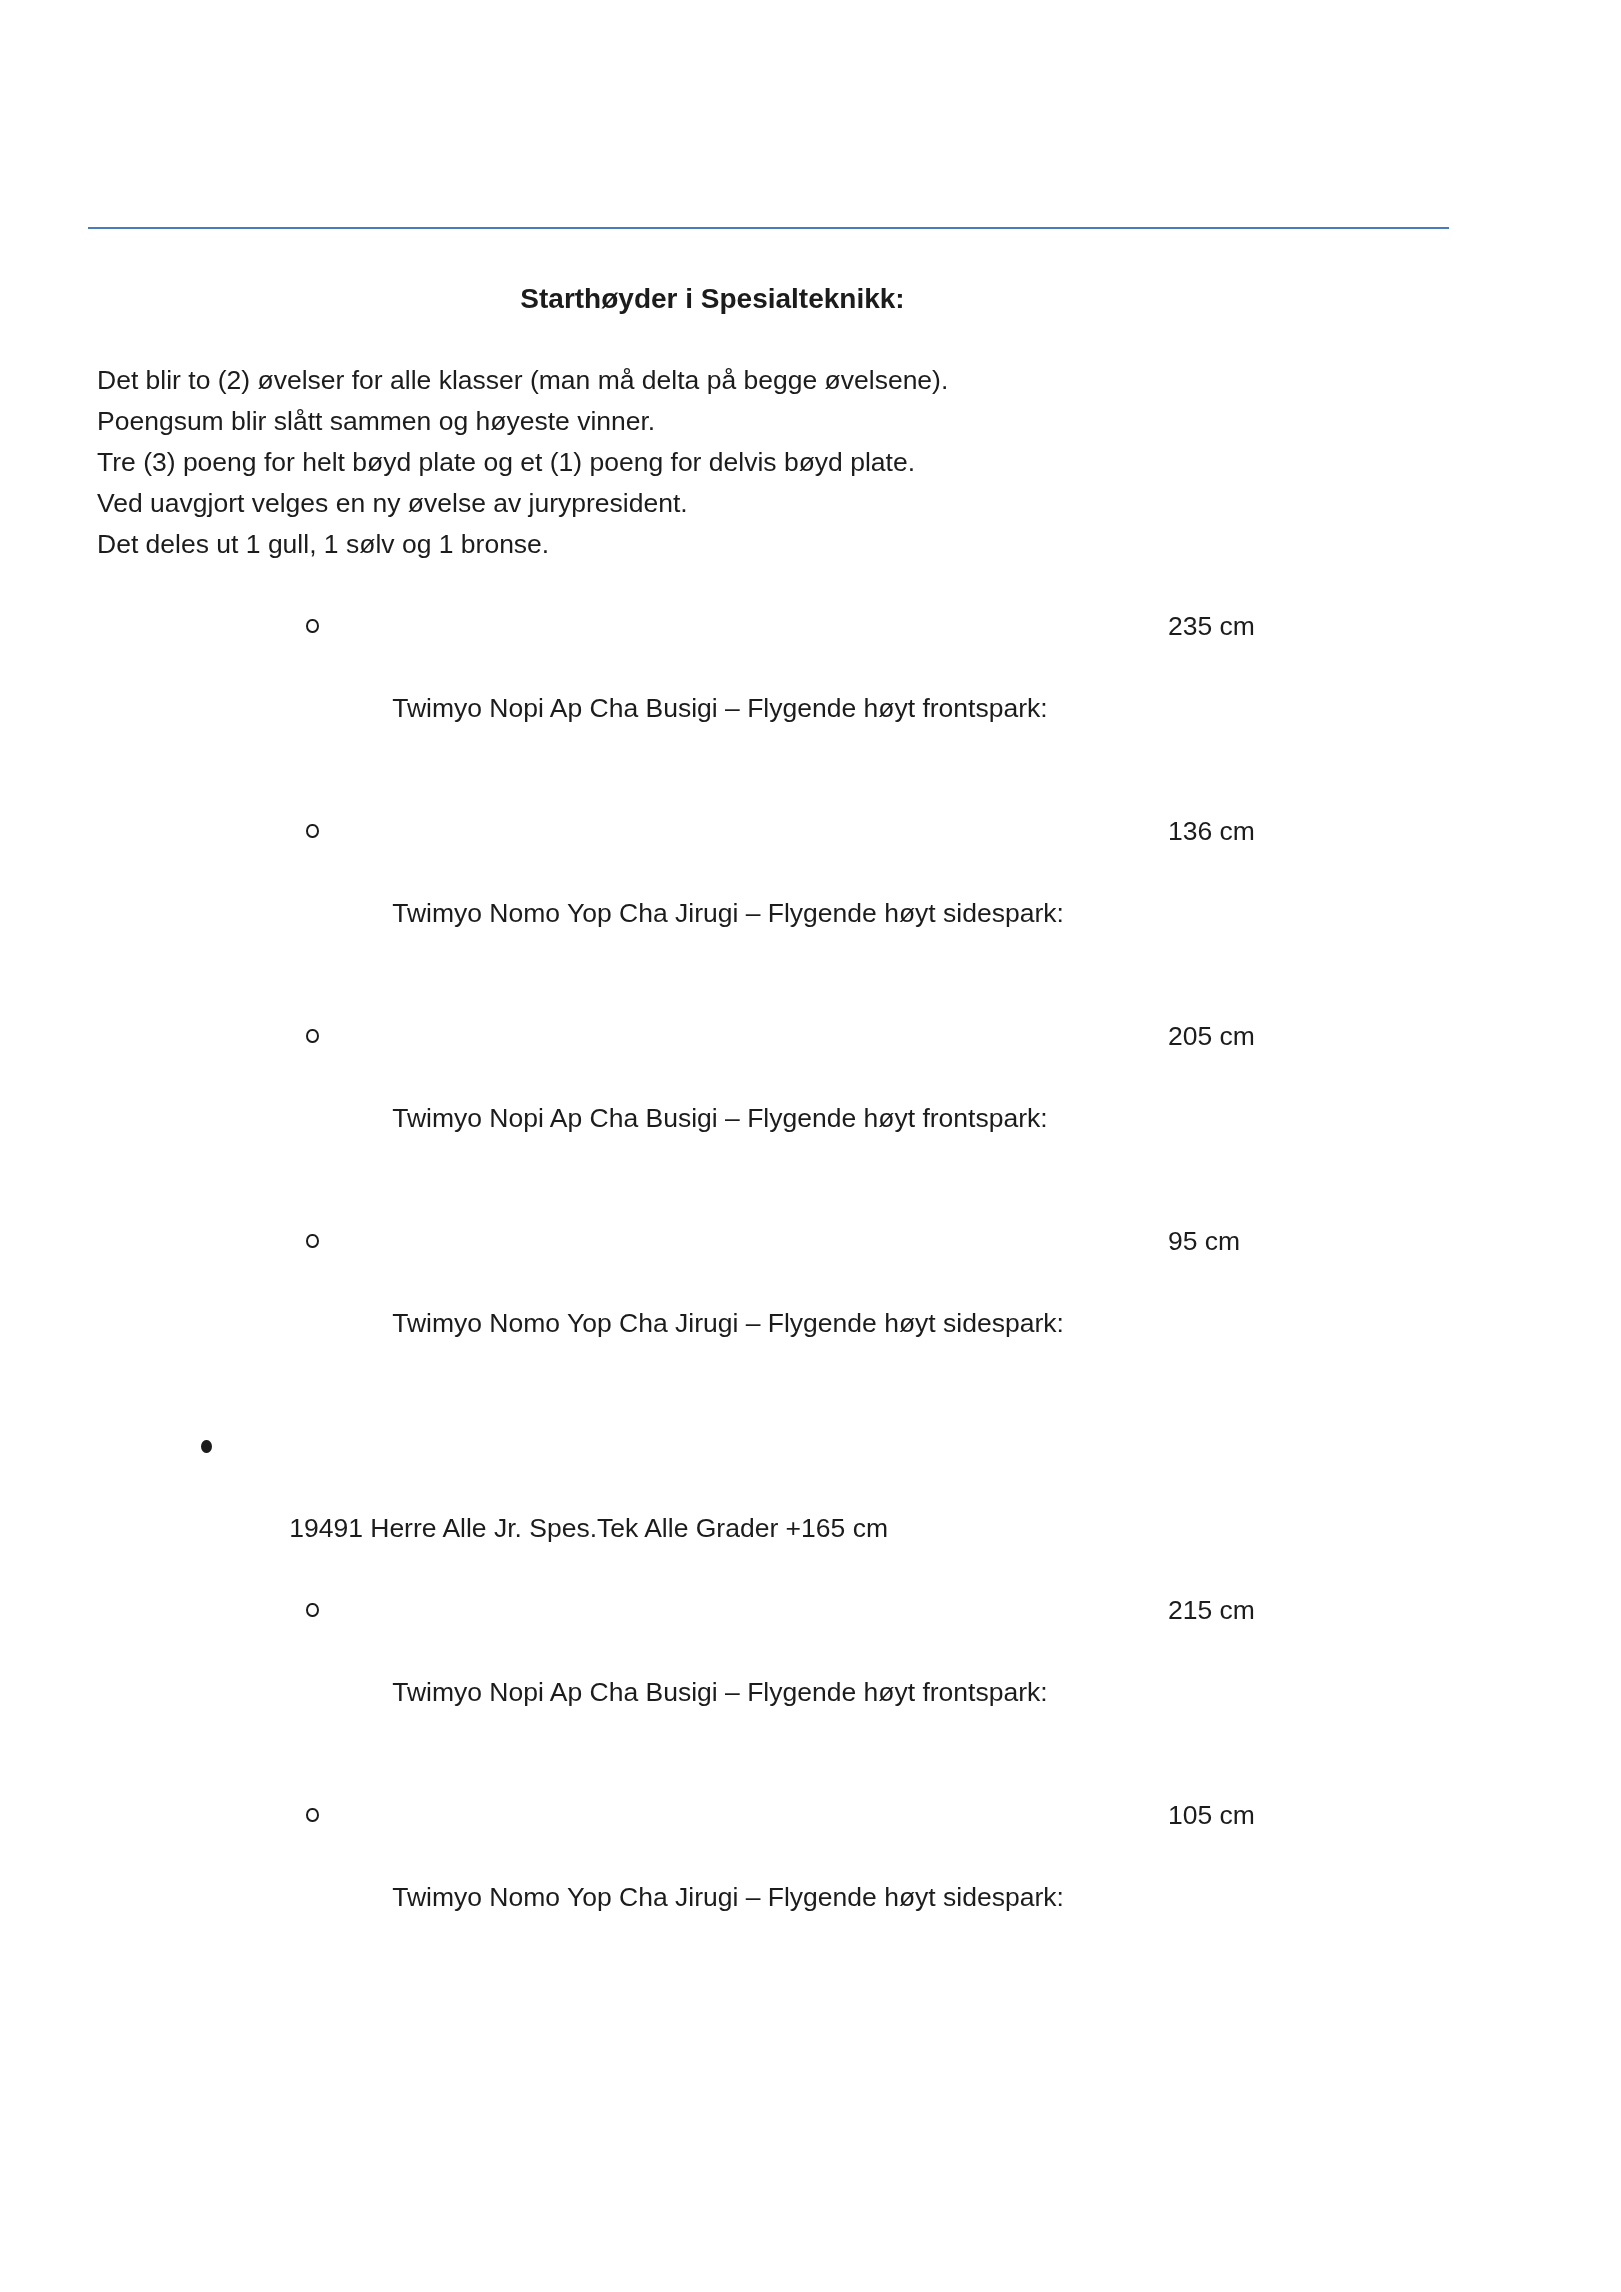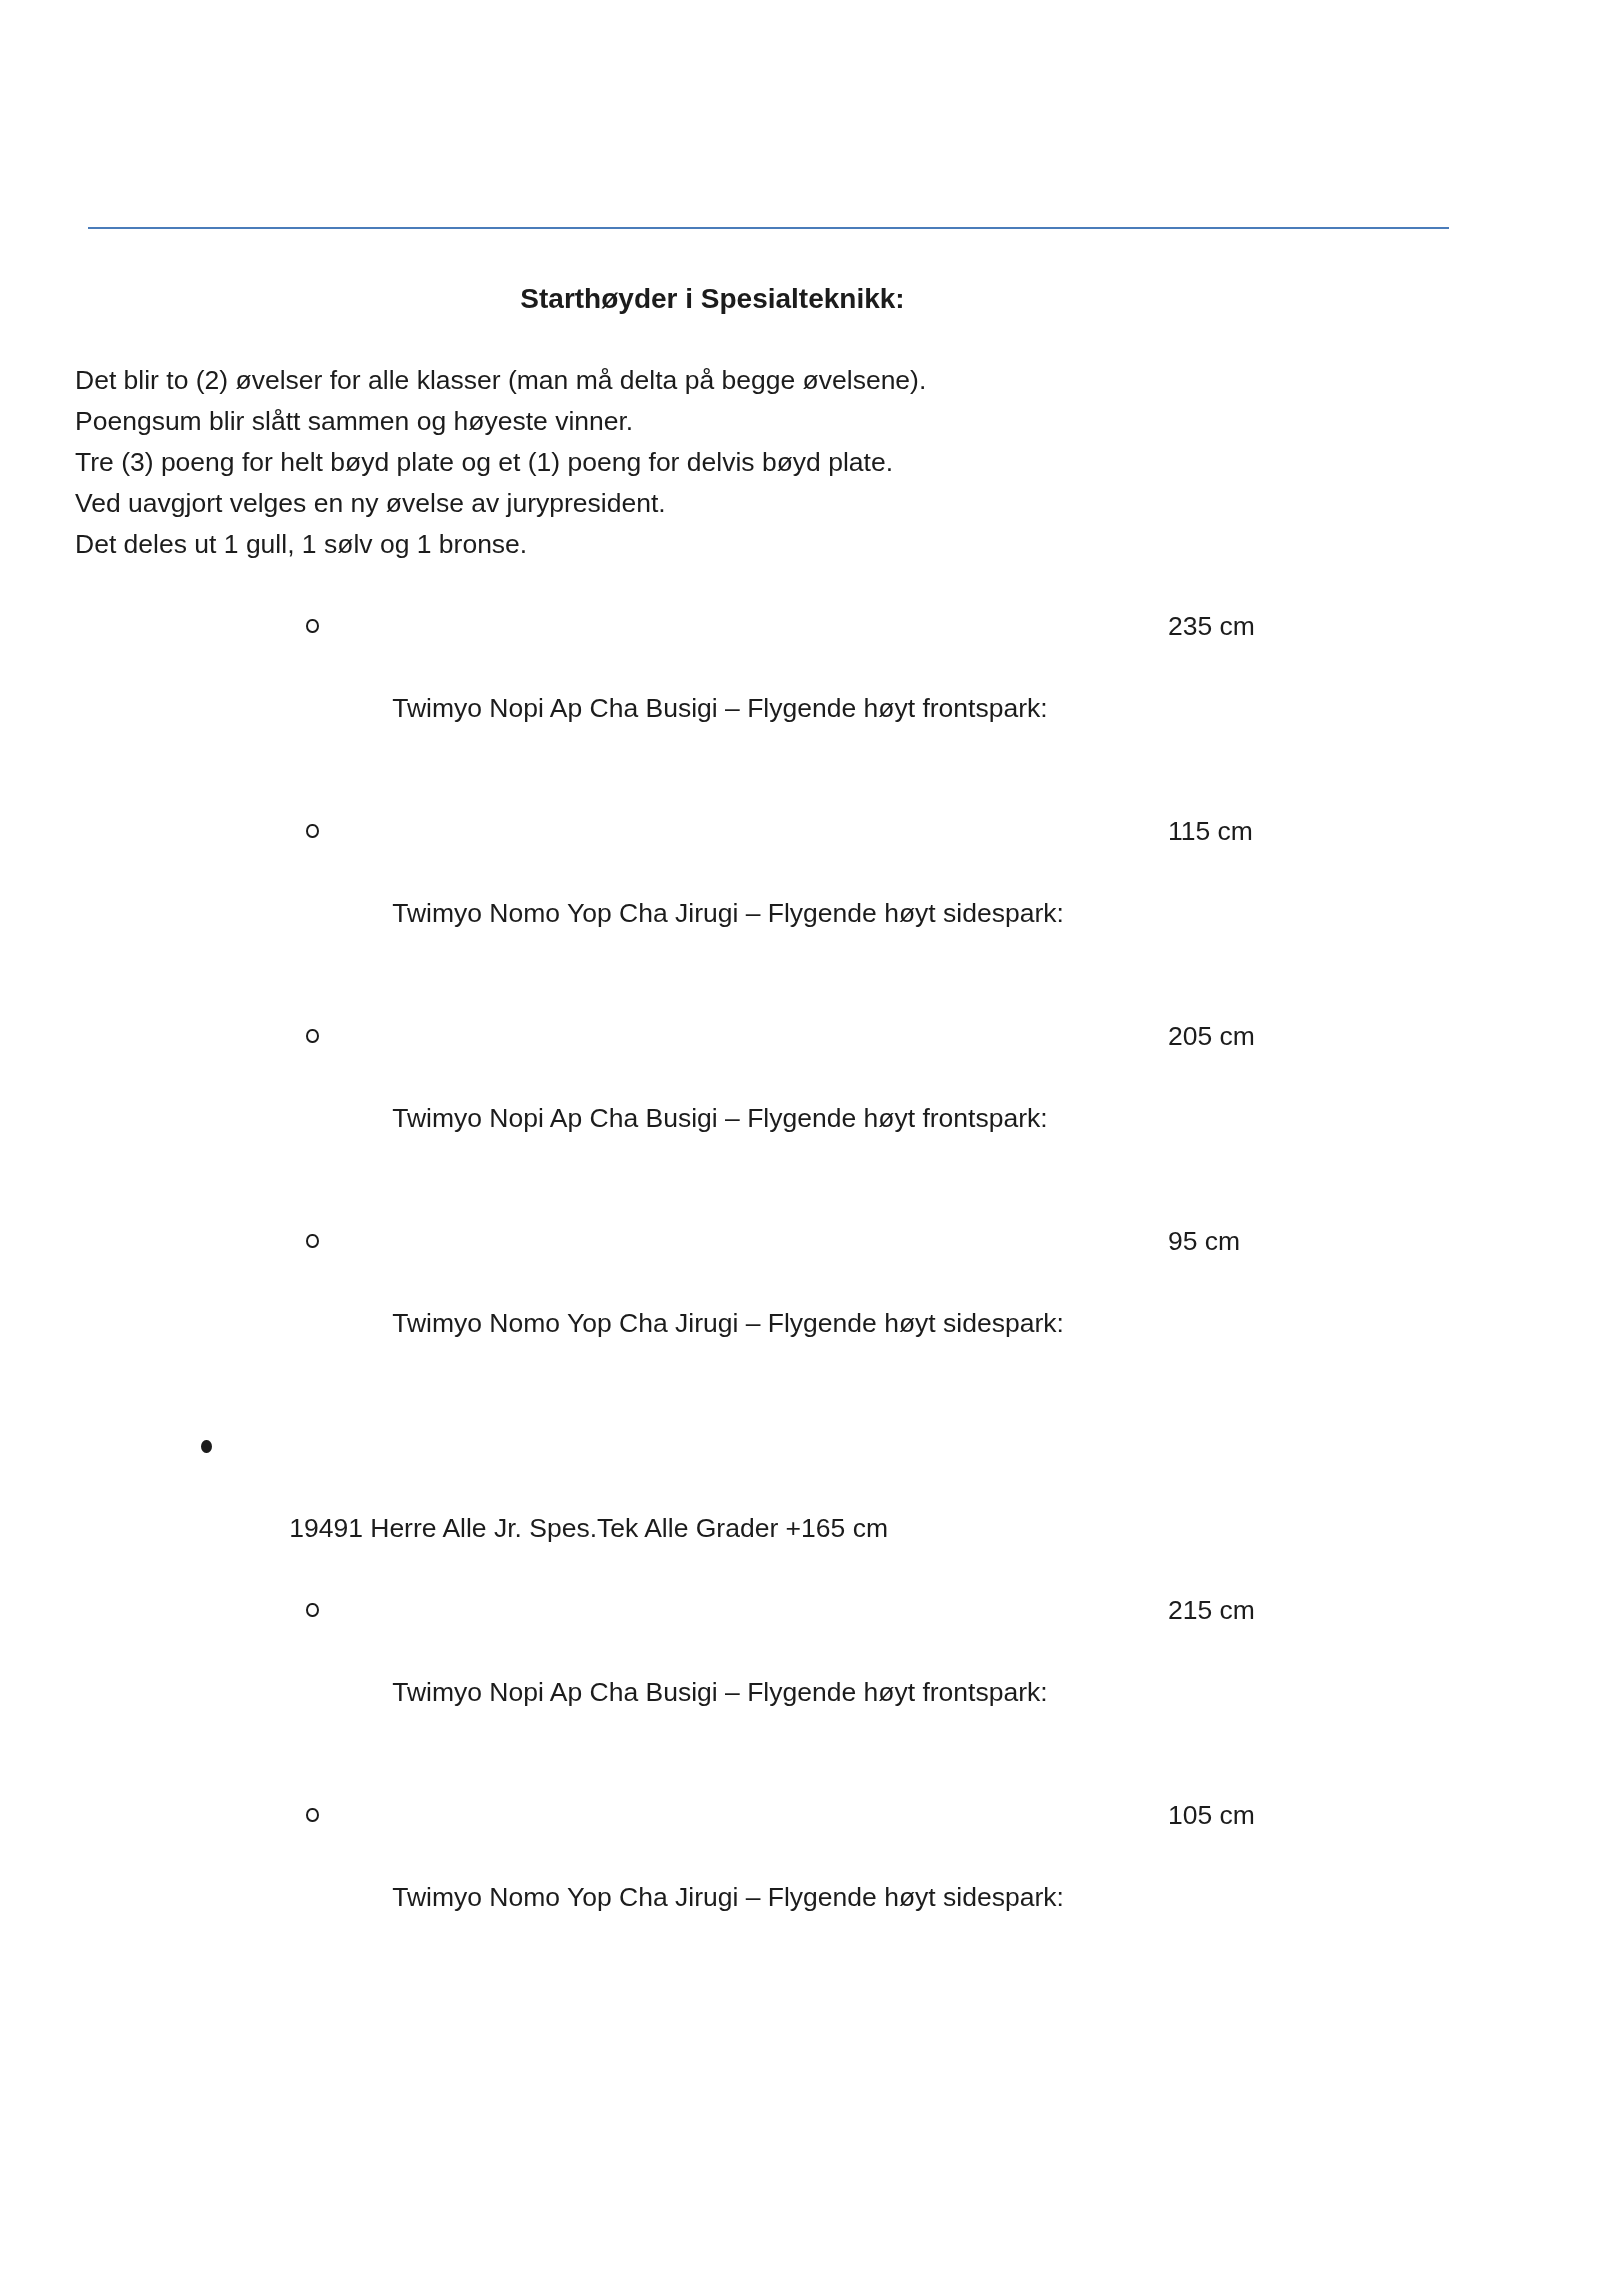--- a/index.html
+++ b/index.html
@@ -28,21 +28,21 @@
   .rule-top { margin-top: 227px; }
 
   h1.sec-title {
     font-size: 28px;
     line-height: 37px;
     font-weight: bold;
     text-align: center;
     margin: 51px 171px 0 147px;
   }
   .intro {
-    margin: 43px 0 0 75px;
+    margin: 43px 0 0 97px;
   }
   .intro-line { white-space: pre-wrap; }
 
   .class-list { margin-top: 41px; }
 
   .main-item {
     position: relative;
     padding-left: 245px;
     white-space: pre-wrap;
   }
@@ -99,21 +99,21 @@
   <div class="class-list">
 
     <div class="sub-item">
       <span class="circle"></span>
       <span class="ex-label">Twimyo Nopi Ap Cha Busigi – Flygende høyt frontspark:</span>
       <span class="ex-value">235 cm</span>
     </div>
     <div class="sub-item">
       <span class="circle"></span>
       <span class="ex-label">Twimyo Nomo Yop Cha Jirugi – Flygende høyt sidespark:</span>
-      <span class="ex-value">115 cm</span>
+      <span class="ex-value">136 cm</span>
     </div>
 
     <div class="sub-item">
       <span class="circle"></span>
       <span class="ex-label">Twimyo Nopi Ap Cha Busigi – Flygende høyt frontspark:</span>
       <span class="ex-value">205 cm</span>
     </div>
     <div class="sub-item">
       <span class="circle"></span>
       <span class="ex-label">Twimyo Nomo Yop Cha Jirugi – Flygende høyt sidespark:</span>

